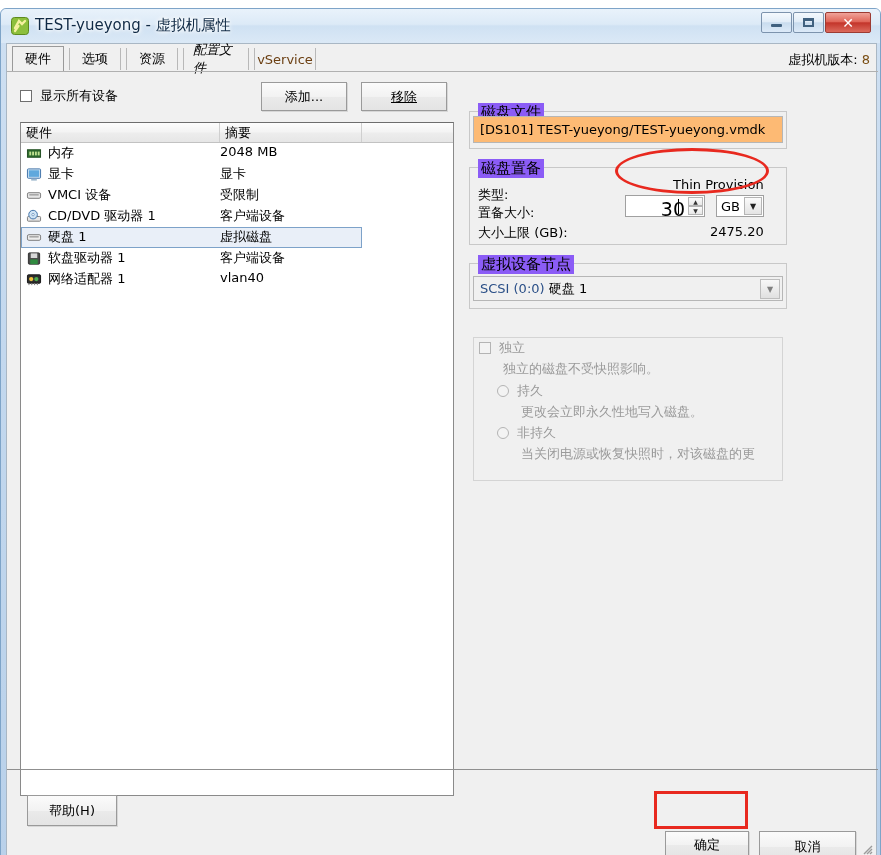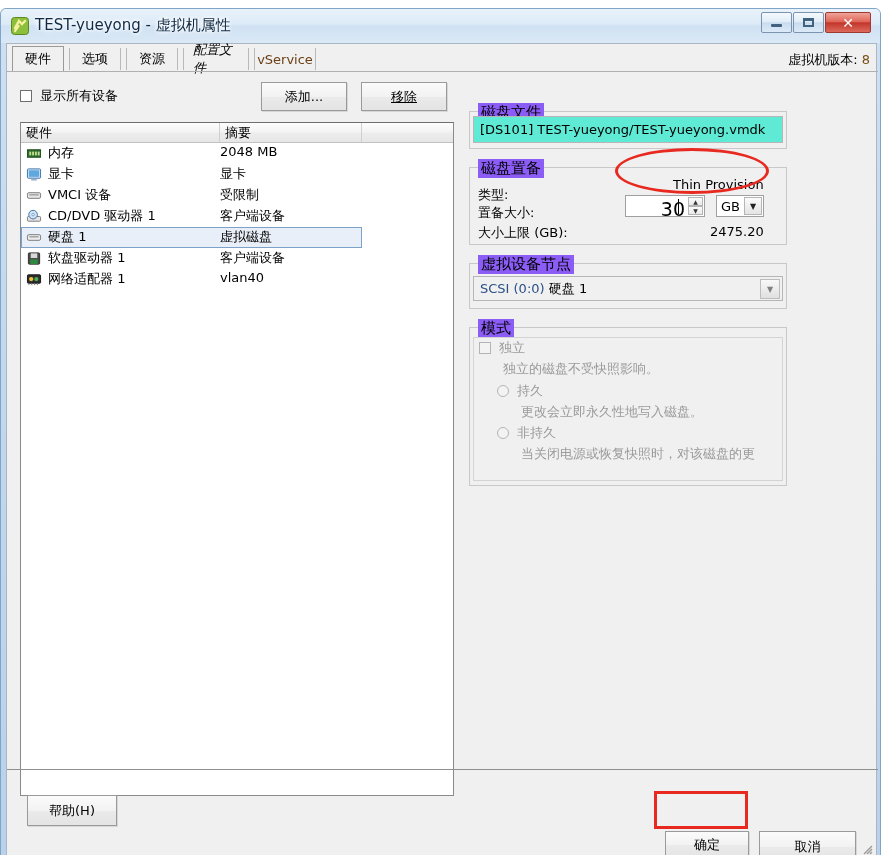--- a/index.html
+++ b/index.html
@@ -191,21 +191,21 @@
     font-size: 15px; color: #000;
     white-space: nowrap;
   }
   #gb-file   { left: 462px; top: 67px; width: 318px; height: 38px; }
   #gb-prov   { left: 462px; top: 123px; width: 318px; height: 78px; }
   #gb-node   { left: 462px; top: 219px; width: 318px; height: 46px; }
   #gb-mode   { left: 462px; top: 283px; width: 318px; height: 159px; }
 
   #filebox {
     position: absolute; left: 466px; top: 72px; width: 310px; height: 27px;
-    background: #5eead4; border: 1px solid #b6b6b6;
+    background: #fdba74; border: 1px solid #b6b6b6;
     font-size: 13px; color: #000;
     display: flex; align-items: center; padding-left: 6px;
     white-space: nowrap;
   }
 
   .plabel { position: absolute; font-size: 13px; color: #000; white-space: nowrap; }
   #lbl-type  { left: 471px; top: 142px; }
   #val-type  { left: 666px; top: 133px; }
   #lbl-size  { left: 471px; top: 160px; }
   #lbl-max   { left: 471px; top: 180px; }
@@ -468,23 +468,20 @@
     </div>
 
     <div class="gbox" id="gb-node">
       <span class="leg">虚拟设备节点</span>
     </div>
     <div id="node-combo">
       <span class="blu">SCSI (0:0)</span>&nbsp;<span>硬盘 1</span>
       <span class="nb">▼</span>
     </div>
 
-    <div class="gbox" id="gb-mode">
-      <span class="leg">模式</span>
-    </div>
     <div id="mode-inner"></div>
 
     <div class="mrow" id="m-indep">
       <span class="wcheck"></span>
       <span>独立</span>
     </div>
     <div class="mrow" id="m-indep-d">独立的磁盘不受快照影响。</div>
 
     <div class="mrow" id="m-pers">
       <span class="wradio"></span>

